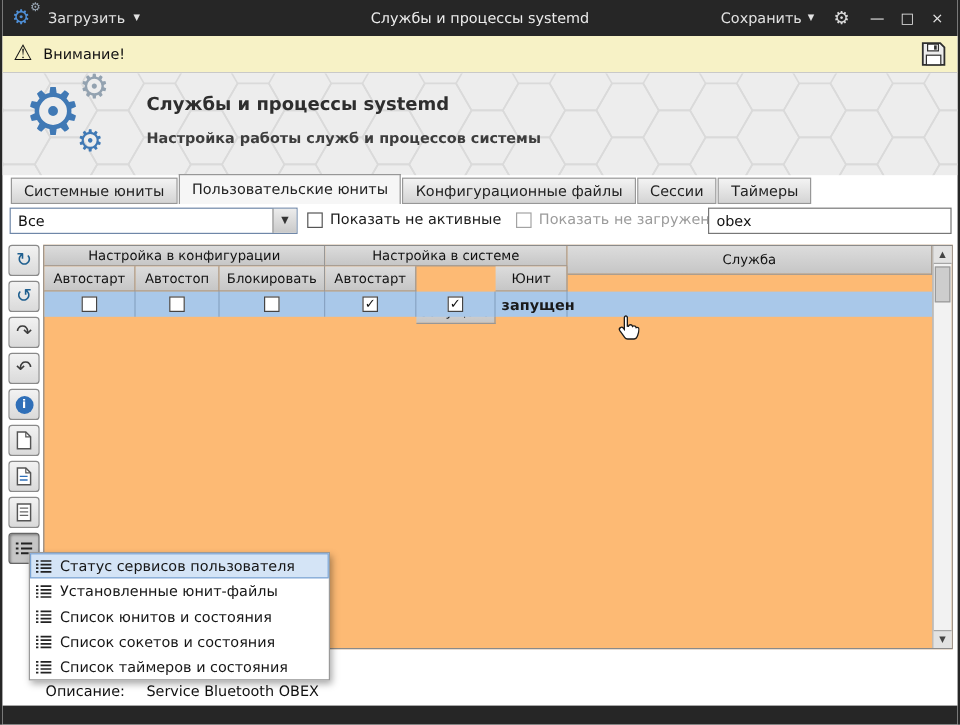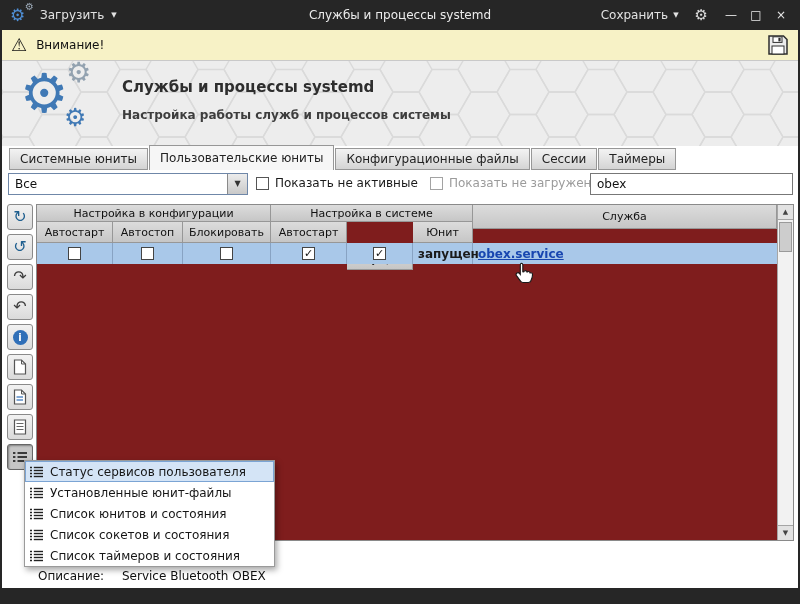--- a/index.html
+++ b/index.html
@@ -51,21 +51,21 @@
   .cb2 .cbbox{border-color:#a3a3a3;}
   .search{position:absolute;top:173px;left:588px;width:203px;height:22px;border:1px solid #777;box-sizing:border-box;padding:0 4px 0 6px;font:12px "DejaVu Sans","Liberation Sans",sans-serif;background:#fff;color:#111;outline:none;}
   
   .tool{position:absolute;left:5px;width:26px;height:26px;background:linear-gradient(#f2f2f2,#dadada);border:1px solid #8a8a8a;border-radius:3px;box-sizing:border-box;display:flex;align-items:center;justify-content:center;}
   .t1{top:204px}.t2{top:234px}.t3{top:264px}.t4{top:294px}.t5{top:324px}.t6{top:354px}.t7{top:384px}.t8{top:414px}.t9{top:444px}
   .tool.pressed{background:#c6c6c6;border-color:#666;box-shadow:inset 1px 1px 2px rgba(0,0,0,.35);}
   .tglyph{font-size:16px;line-height:16px;}
   .blue{color:#1f5f8f;} .dark{color:#3d3d3d;}
   .info-circle{width:15px;height:15px;border-radius:50%;background:#2f6fb8;color:#fff;font-size:10px;font-weight:bold;display:flex;align-items:center;justify-content:center;font-style:normal;}
   
-  .table-frame{position:absolute;left:34px;top:204px;width:758px;height:337px;border:1px solid #8a8a8a;box-sizing:border-box;background:#7f1d1d;padding-left:24px;}
+  .table-frame{position:absolute;left:34px;top:204px;width:758px;height:337px;border:1px solid #8a8a8a;box-sizing:border-box;background:#fdba74;padding-left:24px;}
   .hcell{position:absolute;background:linear-gradient(#dcdcdc,#c6c6c6);border-right:1px solid #979797;border-bottom:1px solid #979797;box-sizing:border-box;display:flex;align-items:center;justify-content:center;font-size:11px;color:#111;}
   .row{position:absolute;left:0;top:38px;width:740px;height:21px;background:#a9c8e9;display:flex;}
   .cell{height:21px;box-sizing:border-box;border-right:1px solid rgba(60,80,110,.30);display:flex;align-items:center;justify-content:center;}
   .cell.left{justify-content:flex-start;padding-left:5px;font-weight:bold;}
   .rowbox{width:13px;height:13px;background:#fff;border:1px solid #444;box-sizing:border-box;display:flex;align-items:center;justify-content:center;font-size:11px;font-weight:bold;color:#111;line-height:11px;}
   .svc-link{color:#1846b0;text-decoration:underline;}
   
   .vscroll{position:absolute;right:0;top:0;width:16px;height:335px;background:#f2f2f2;border-left:1px solid #a5a5a5;box-sizing:border-box;}
   .vs-btn{position:absolute;left:0;width:15px;height:15px;background:#e2e2e2;display:flex;align-items:center;justify-content:center;font-size:7px;color:#444;box-sizing:border-box;}
   .vs-up{top:0;border-bottom:1px solid #a5a5a5;}
@@ -300,23 +300,20 @@
       <div class="cell" style="width:88px;">
         <span class="rowbox"></span>
       </div>
       <div class="cell" style="width:76px;">
         <span class="rowbox">✓</span>
       </div>
       <div class="cell" style="width:66px;">
         <span class="rowbox">✓</span>
       </div>
       <div class="cell left" style="width:60px;">запущен</div>
-      <div class="cell left" style="width:304px;border-right:none;">
-        <span class="svc-link">obex.service</span>
-      </div>
     </div>
 
     <div class="vscroll">
       <div class="vs-btn vs-up">
         <span>▲</span>
       </div>
       <div class="vs-thumb"></div>
       <div class="vs-btn vs-down">
         <span>▼</span>
       </div>

